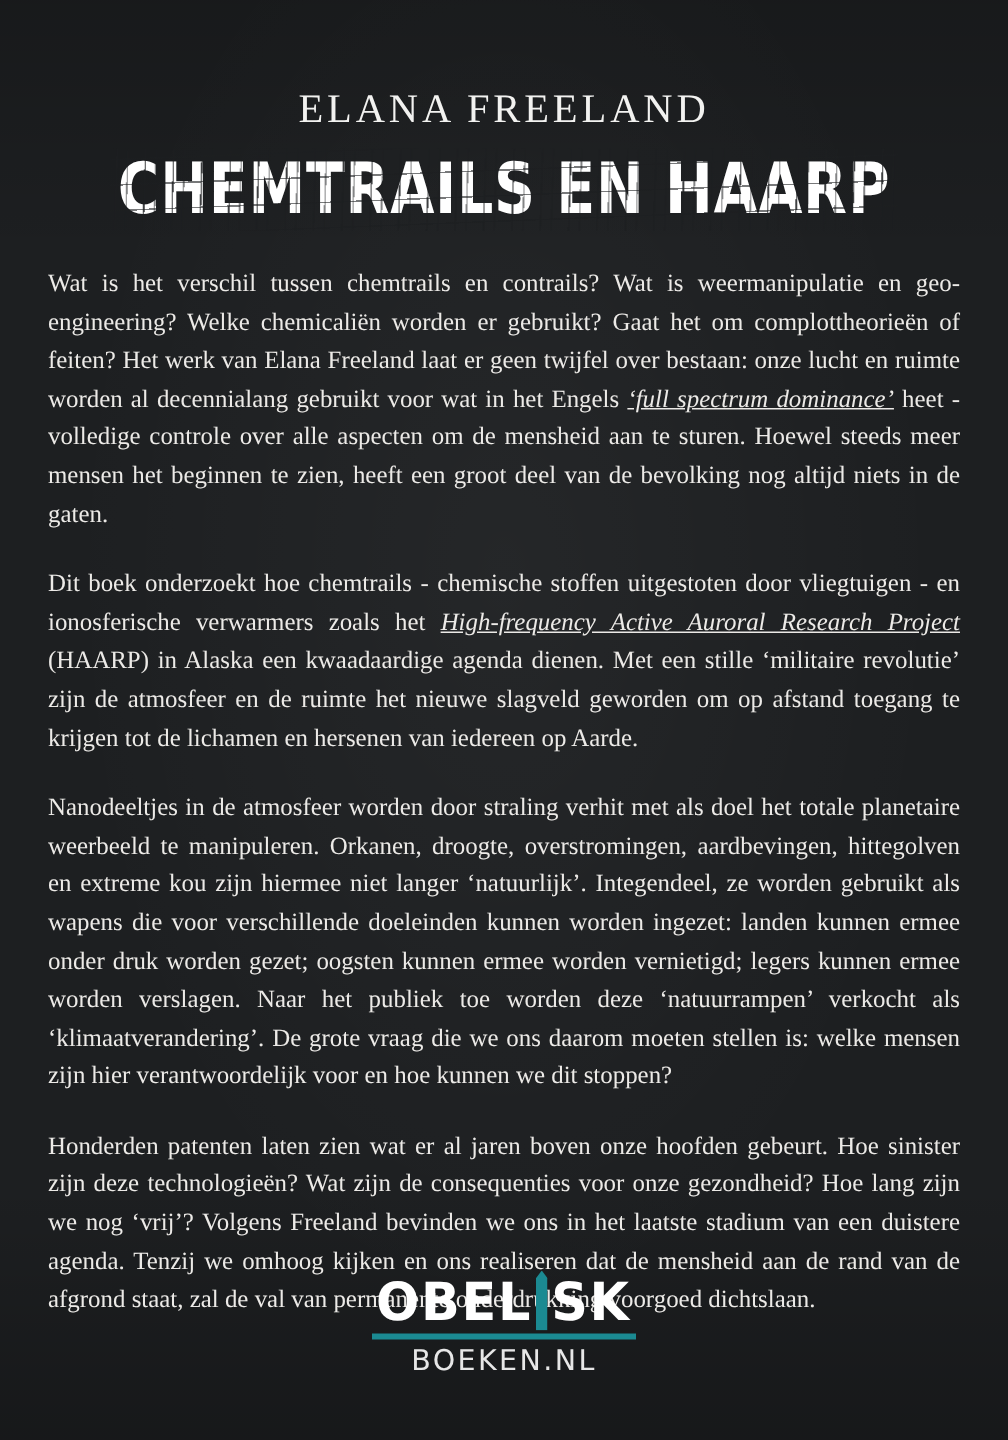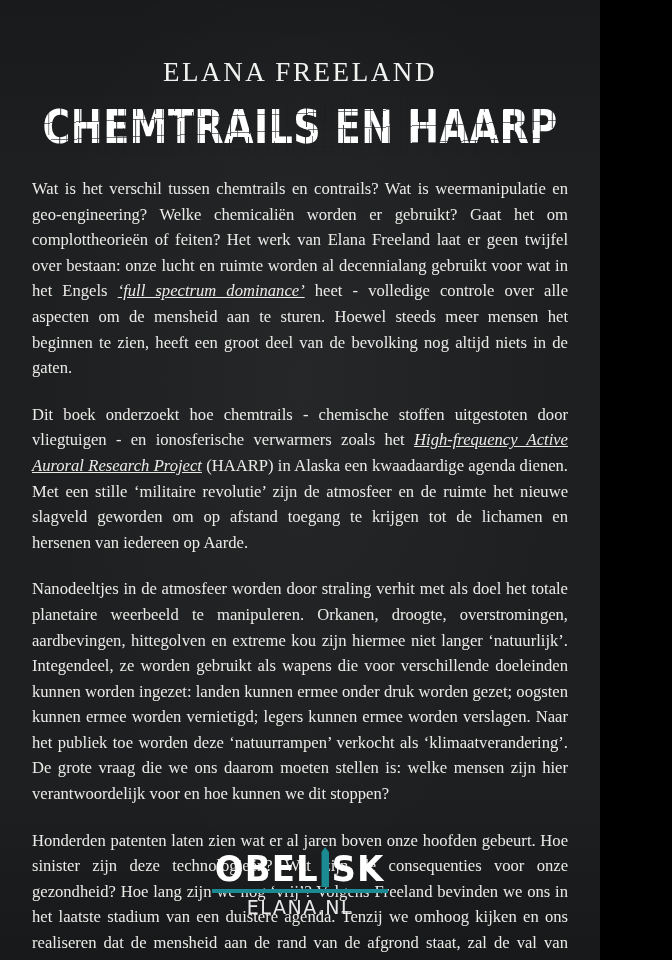--- a/index.html
+++ b/index.html
@@ -2,21 +2,21 @@
 <html><head>
 <meta charset="utf-8">
 <style>
   html, body {
     margin: 0;
     padding: 0;
     background: #000;
   }
   .cover {
     position: relative;
-    width: 600px;
+    width: 672px;
     height: 960px;
     background: #1d1f21;
     overflow: hidden;
     font-family: "Liberation Serif", serif;
     box-sizing: border-box;
   }
   
   .cover::before {
     content: "";
     position: absolute;
@@ -190,16 +190,16 @@
     <p class="para"><span>Honderden patenten laten zien wat er al jaren boven onze hoofden gebeurt. Hoe sinister zijn deze technologieën? Wat zijn de consequenties voor onze gezondheid? Hoe lang zijn we nog ‘vrij’? Volgens Freeland bevinden we ons in het laatste stadium van een duistere agenda. Tenzij we omhoog kijken en ons realiseren dat de mensheid aan de rand van de afgrond staat, zal de val van permanente onderdrukking voorgoed dichtslaan.</span></p>
   </div>
 
   <div class="logo-wrap">
     <div class="logo-mark">
       <div class="logo-word">
         <span>OBEL</span><span class="obelisk-slot"><span class="obelisk" style="background: rgb(27, 138, 146);"></span></span><span>SK</span>
       </div>
       <div class="obelisk-bar" style="background: rgb(27, 138, 146);"></div>
     </div>
-    <div class="logo-sub">ELANA.NL</div>
+    <div class="logo-sub">BOEKEN.NL</div>
   </div>
 
 </div>
 
 </body></html>

